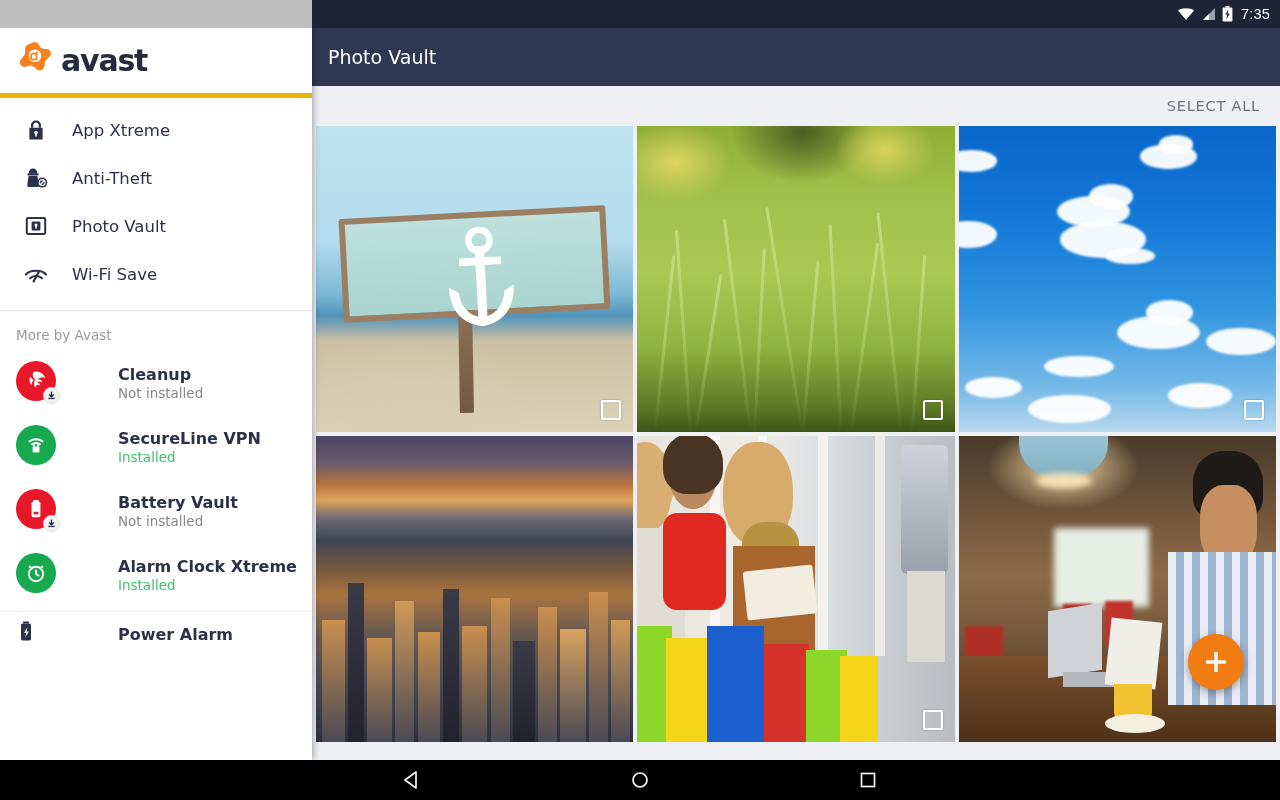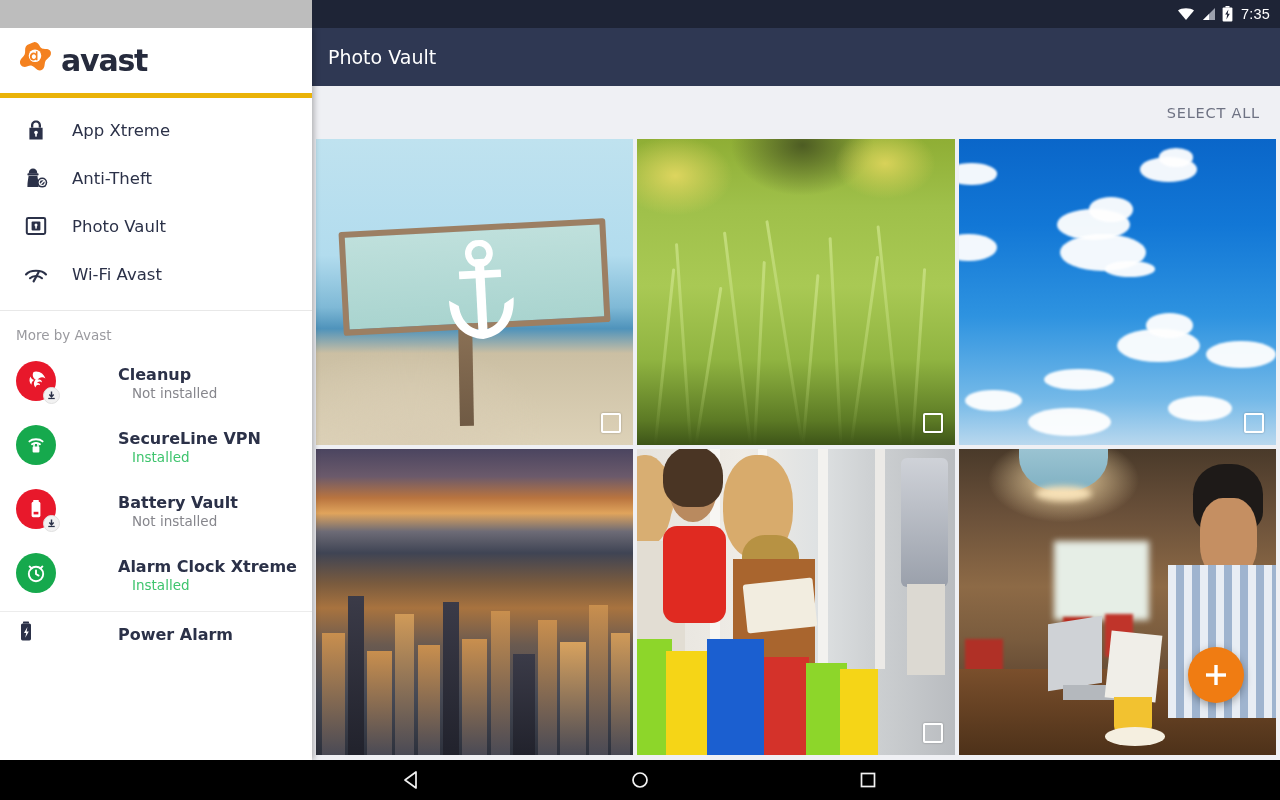--- a/index.html
+++ b/index.html
@@ -68,38 +68,38 @@
   .dl-badge{
     position:absolute; right:0px; bottom:1px; width:17px; height:17px;
     border-radius:50%; background:#f2f2f2; border:1px solid #e0e0e0;
     display:flex; align-items:center; justify-content:center;
   }
   .app-text{ margin-left:14px; display:flex; flex-direction:column; gap:1px; }
   .app-name{
     font-size:16px; font-weight:700; color:#2b3148;
     font-family:"DejaVu Sans", sans-serif;
   }
-  .app-status{ font-size:13.5px; font-family:"DejaVu Sans", sans-serif;margin-left:14px; }
+  .app-status{ font-size:13.5px; font-family:"DejaVu Sans", sans-serif; }
   .st-not{ color:#86868c; }
   .st-yes{ color:#3ec46d; }
   .app-sep{ height:1px; background:#ececec; margin:4px 0 0 0; }
 
   
   .content{
     position:absolute; left:312px; top:28px; width:968px; height:732px;
     background:#eff0f4; overflow:hidden;
   }
   .appbar{
     height:58px; background:#2f3853; display:flex; align-items:center; padding-left:16px;
   }
   .appbar-title{
     color:#fff; font-size:19px; font-family:"DejaVu Sans", sans-serif;
   }
   .subbar{
-    height:53px; background:#eff0f4; display:flex; align-items:center;
+    height:40px; background:#eff0f4; display:flex; align-items:center;
     justify-content:flex-end; padding-right:12px;
   }
   .select-all{
     font-size:14.5px; color:#6e7283; letter-spacing:.8px; cursor:pointer;
     font-family:"DejaVu Sans", sans-serif; padding:6px 8px;
   }
 
   .grid{
     position:relative; display:grid; grid-template-columns:repeat(3,1fr);
     gap:4px; padding:0 4px;
@@ -262,21 +262,21 @@
 
 
       <div class="nav-item">
         <span class="nav-ico">
           <svg width="26" height="24" viewBox="0 0 26 24" fill="none" stroke="currentColor" stroke-width="2.1" stroke-linecap="round">
             <path d="M3 12.5 C7 7.5 19 7.5 23 12.5"></path>
             <path d="M7 16.2 C10 13.2 16 13.2 19 16.2"></path>
             <path d="M15.6 10.2 L10.6 19.4" stroke-width="2.2"></path>
           </svg>
         </span>
-        <span class="nav-label">Wi-Fi Avast</span>
+        <span class="nav-label">Wi-Fi Save</span>
       </div>
 
       <div class="nav-sep"></div>
     </div>
 
     <div class="more-title">More by Avast</div>
 
     <div class="app-item">
       <div class="app-ico-wrap">
         <div class="app-ico" style="background:#e8182b">

